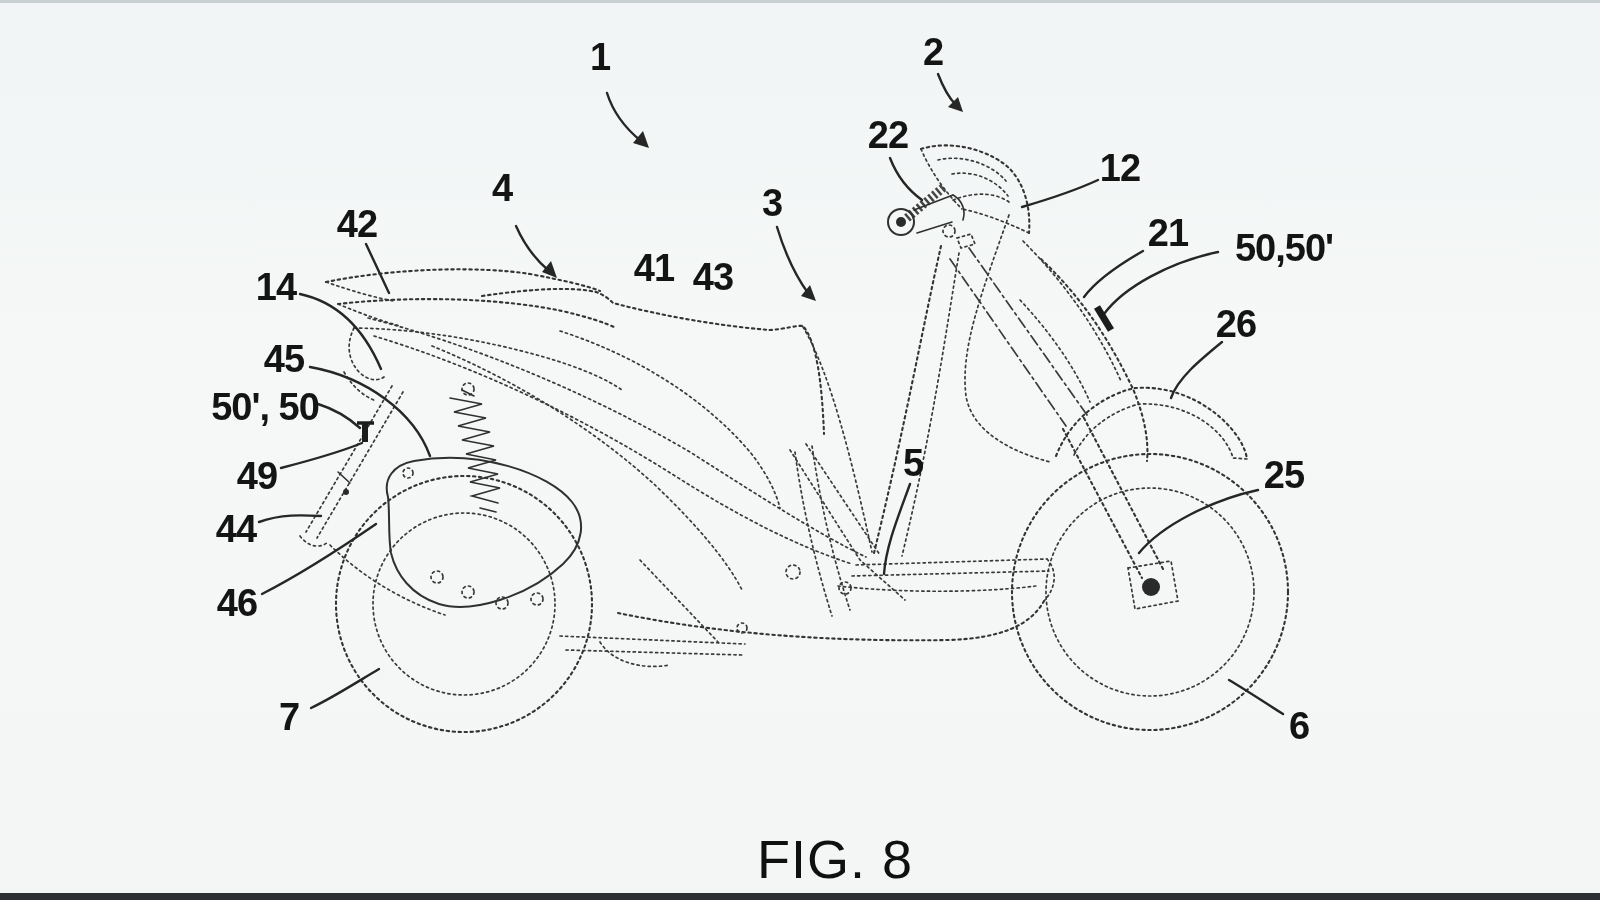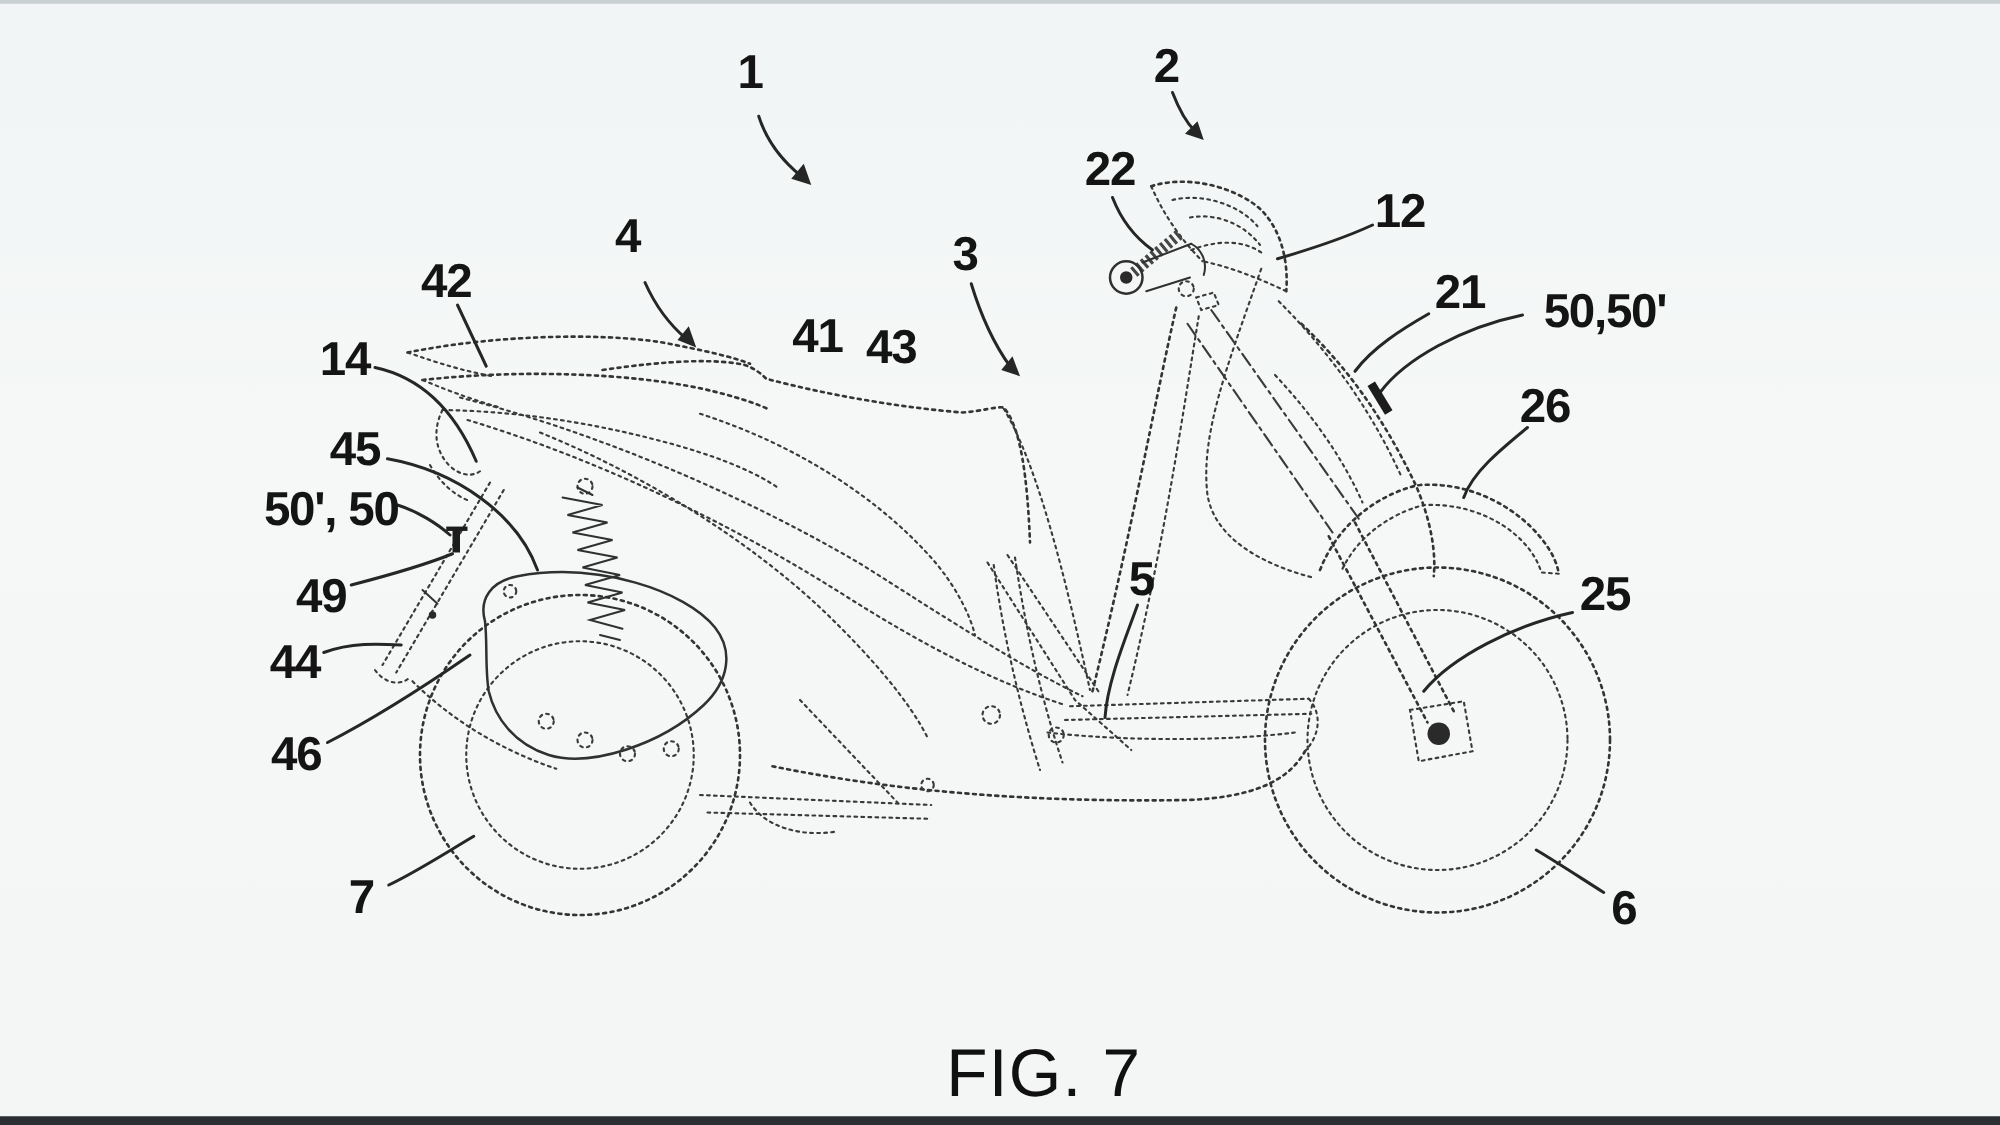--- a/index.html
+++ b/index.html
@@ -238,16 +238,16 @@
         <text x="713" y="277" dy="0.35em" text-anchor="middle" class="ref-label">43</text>
         <text x="284" y="359" dy="0.35em" text-anchor="middle" class="ref-label">45</text>
         <text x="265" y="407" dy="0.35em" text-anchor="middle" class="ref-label">50', 50</text>
         <text x="257" y="476" dy="0.35em" text-anchor="middle" class="ref-label">49</text>
         <text x="236" y="529" dy="0.35em" text-anchor="middle" class="ref-label">44</text>
         <text x="237" y="603" dy="0.35em" text-anchor="middle" class="ref-label">46</text>
         <text x="289" y="717" dy="0.35em" text-anchor="middle" class="ref-label">7</text>
       </g>
   </svg>
 
-  <div class="caption">FIG. 7</div>
+  <div class="caption">FIG. 8</div>
   <div class="top-edge"></div>
   <div class="bottom-bar"></div>
 </div>
 
 </body></html>

